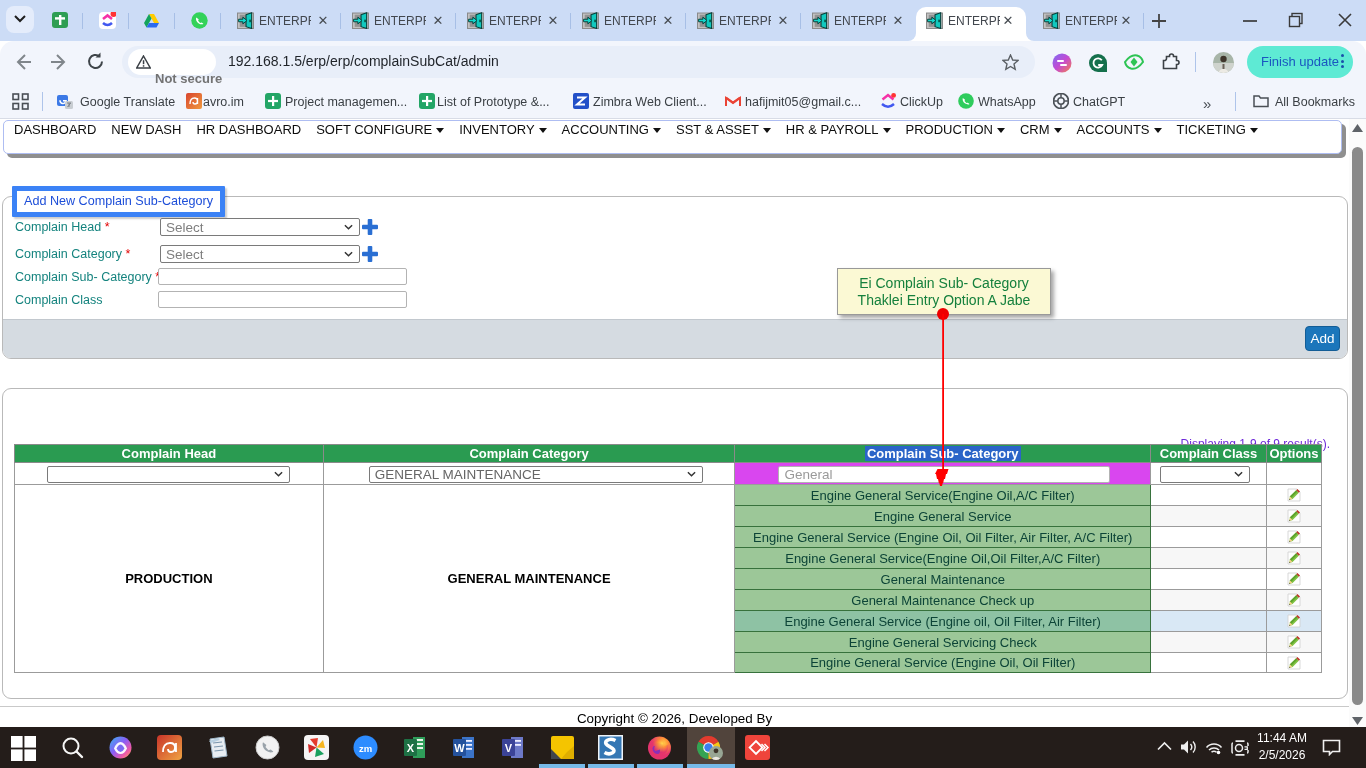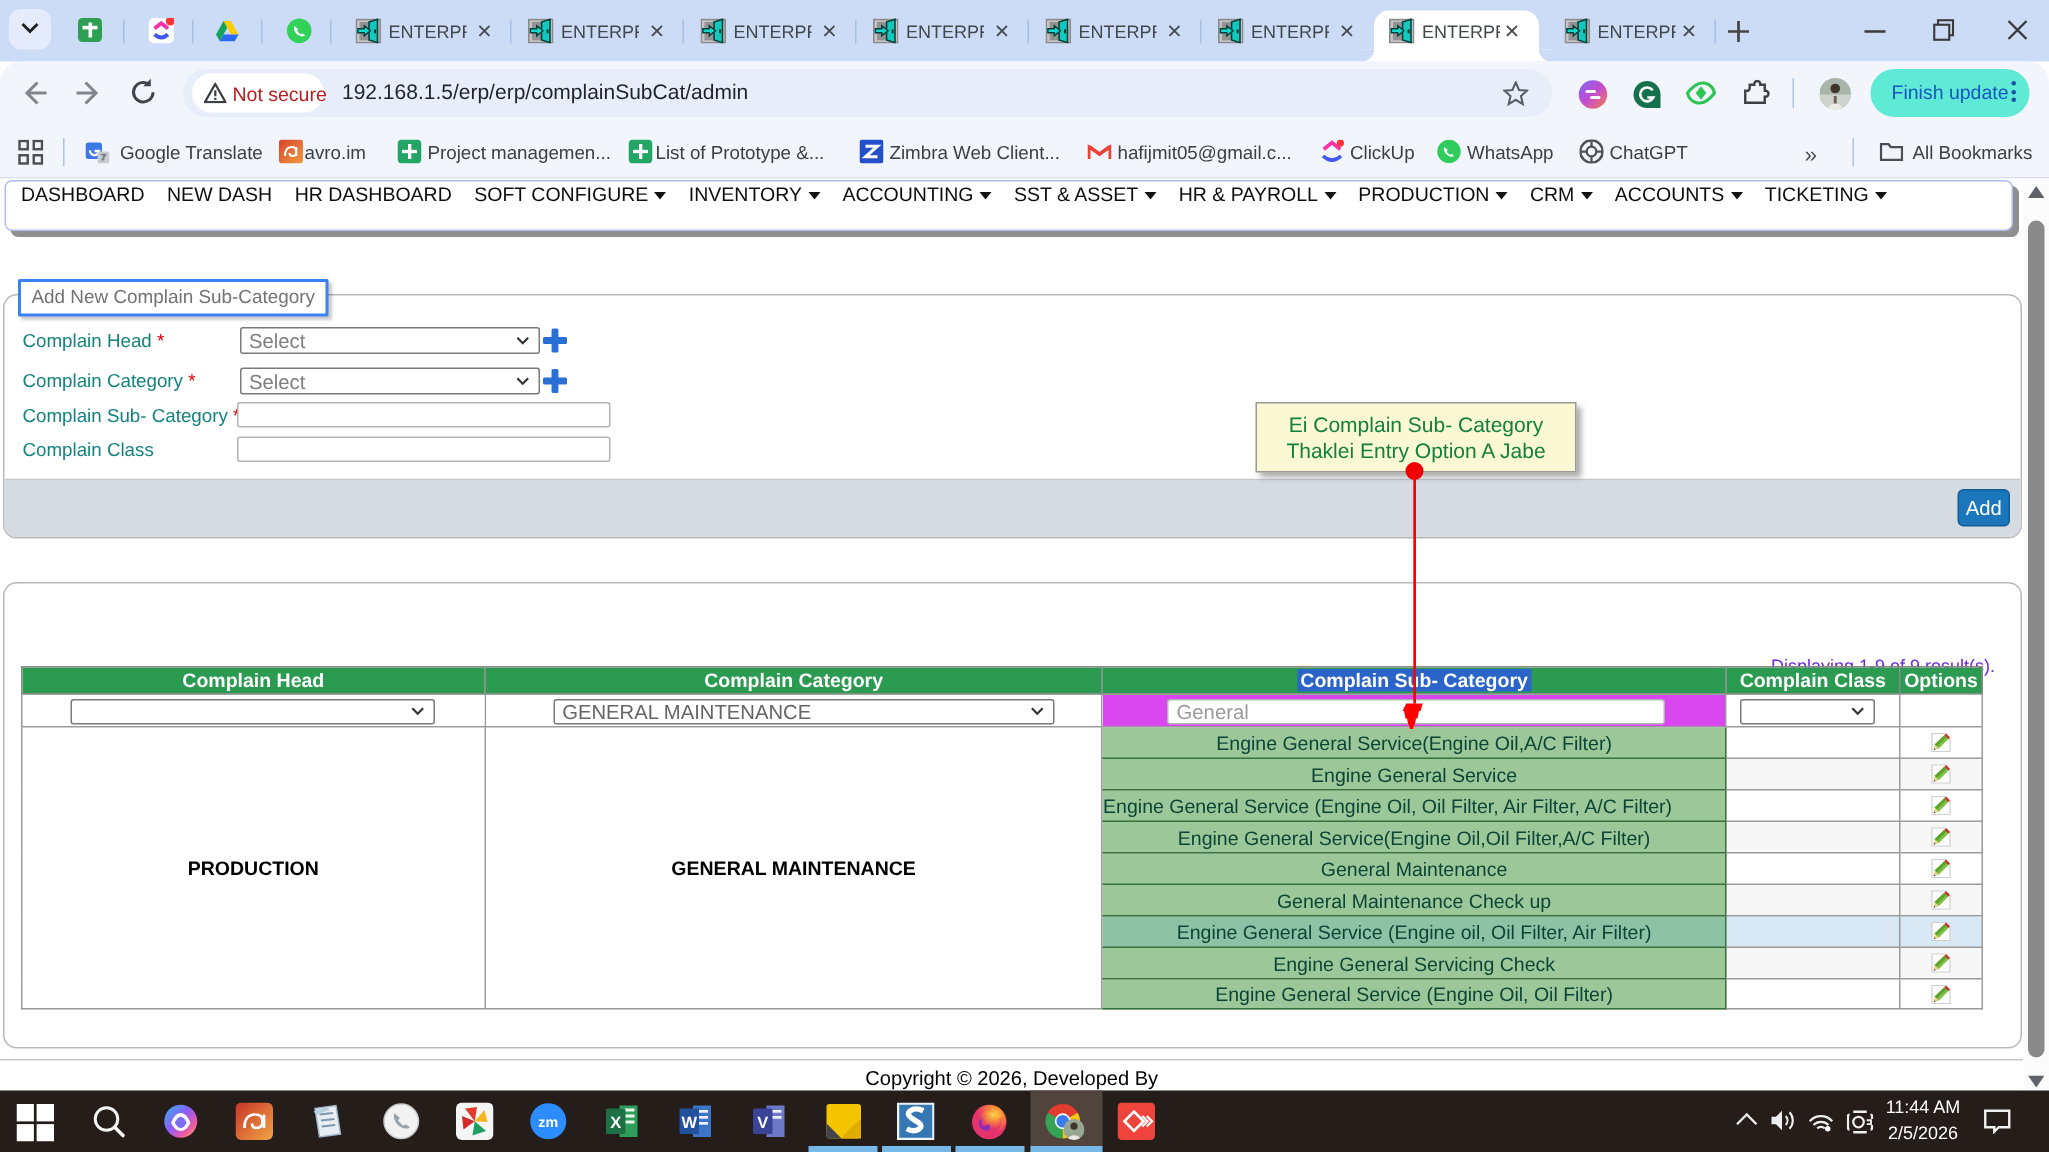--- a/index.html
+++ b/index.html
@@ -29,21 +29,21 @@
 
 #page{position:absolute;top:119px;left:0;width:1349px;height:608px;background:#fff;overflow:hidden}
 #menubox{position:absolute;top:1px;left:3px;width:1339px;height:34px;background:#fff;border:1px solid #aebdf2;border-radius:5px;box-shadow:4px 4px 0 0 #8f8f8f}
 .mrow{position:absolute;left:14px;white-space:nowrap;font-size:13px;color:#0d0d0d}
 .mi{margin-right:15px;display:inline-block}
 .caret{display:inline-block;width:0;height:0;border-left:4.5px solid transparent;border-right:4.5px solid transparent;border-top:5px solid #111;vertical-align:middle;margin-left:4px;margin-bottom:1px}
 .notice{background:#8c2a22;color:#fff;padding:1px 6px}
 .msg{background:#ee8f8f;color:#fff;padding:0 7px;font-size:15.5px}
 
 .fs{position:absolute;border:1px solid #b9b9b9;border-radius:9px;background:#fff}
-.legend{position:absolute;background:#fff;border:2px solid #3b82f6;border-radius:1px;font-size:12.6px;color:#737373;padding:3px 7px 4px 7px;box-shadow:2px 2px 2px rgba(0,0,0,0.2)}
+.legend{position:absolute;background:#fff;border:5px solid #3b82f6;border-radius:1px;font-size:12.6px;color:#1d4ed8;padding:3px 7px 4px 7px;box-shadow:2px 2px 2px rgba(0,0,0,0.2)}
 .flabel{position:absolute;font-size:12.5px;color:#14837e;left:15px}
 .req{color:#e20000}
 .sel{position:absolute;border:1px solid #7a7a7a;background:#fff;border-radius:2px;font-size:13.5px;color:#7e7e7e;padding-left:5px}
 .sel .sv{position:absolute;right:6px;top:50%;margin-top:-3px;width:9px;height:6px}
 .inp{position:absolute;border:1px solid #b3b3b3;background:#fff;border-radius:2px}
 .plus{position:absolute;width:18px;height:18px}
 #graybar{position:absolute;left:0;right:0;bottom:0;height:39px;background:#d5dbe1;border-radius:0 0 8px 8px;border-top:1px solid #c2c8ce}
 #addbtn{position:absolute;top:327px;left:1305px;width:35px;height:25px;background:#1b76bb;border:1px solid #135d96;border-radius:4px;color:#fff;font-size:13.5px;text-align:center;line-height:23px}
 
 #tooltip{position:absolute;left:837px;top:149px;width:214px;height:47px;background:#fbf9d4;border:1px solid #999;box-shadow:3px 3px 4px rgba(0,0,0,0.35);font-size:14px;color:#15803d;text-align:center;padding-top:6px;line-height:17px}
@@ -207,21 +207,21 @@
         <path d="M14.5 0.5 v5 h-5 z" fill="#3e4449"></path>
       </svg>
 </div>
 <div id="addrpill"></div>
 <div id="nschip"></div>
 <svg class="abs" style="left:136px;top:55px" width="15" height="14">
       <path d="M7.5 1 L14.3 13 H0.7 Z" fill="none" stroke="#3a3f45" stroke-width="1.5"></path>
       <rect x="6.8" y="5.2" width="1.5" height="4" fill="#3a3f45"></rect>
       <rect x="6.8" y="10.2" width="1.5" height="1.5" fill="#3a3f45"></rect>
     </svg>
-<div class="abs" style="left:155px;top:55px;font-size:13px;font-weight:normal;color:#b91c1c">Not secure</div>
+<div class="abs" style="left:155px;top:71px;font-size:13px;font-weight:bold;color:#737373">Not secure</div>
 <div id="url">192.168.1.5/erp/erp/complainSubCat/admin</div>
 <svg class="abs" style="left:1002px;top:54px" width="17" height="17" viewBox="0 0 17 17">
       <path d="M8.5 1 L10.7 6 L16 6.4 L12 10 L13.2 15.4 L8.5 12.5 L3.8 15.4 L5 10 L1 6.4 L6.3 6 Z" fill="none" stroke="#5a5f64" stroke-width="1.4"></path>
     </svg>
 <svg class="abs" style="left:1052px;top:53px" width="20" height="20">
       <defs>
         <linearGradient id="lgx" x1="0" y1="0" x2="1" y2="1">
           <stop offset="0" stop-color="#7b6cf6"></stop>
           <stop offset=".5" stop-color="#c44bd1"></stop>
           <stop offset="1" stop-color="#f6804c"></stop>
@@ -416,21 +416,21 @@
               </svg></td>
 </tr>
 <tr style="height:21px">
 <td style="background:#9cc798;border:1px solid #37713c;text-align:center;color:#0c4437">Engine General Service</td>
 <td style="background:#f7f7f7"></td>
 <td style="background:#f7f7f7;text-align:center"><svg width="15" height="15" viewBox="0 0 15 15" style="vertical-align:middle">
                 <use href="#pencil"></use>
               </svg></td>
 </tr>
 <tr style="height:21px">
-<td style="background:#9cc798;border:1px solid #37713c;text-align:left;color:#0c4437">Engine General Service (Engine Oil, Oil Filter, Air Filter, A/C Filter)</td>
+<td style="background:#9cc798;border:1px solid #37713c;text-align:center;color:#0c4437">Engine General Service (Engine Oil, Oil Filter, Air Filter, A/C Filter)</td>
 <td style="background:#ffffff"></td>
 <td style="background:#ffffff;text-align:center"><svg width="15" height="15" viewBox="0 0 15 15" style="vertical-align:middle">
                 <use href="#pencil"></use>
               </svg></td>
 </tr>
 <tr style="height:21px">
 <td style="background:#9cc798;border:1px solid #37713c;text-align:center;color:#0c4437">Engine General Service(Engine Oil,Oil Filter,A/C Filter)</td>
 <td style="background:#f7f7f7"></td>
 <td style="background:#f7f7f7;text-align:center"><svg width="15" height="15" viewBox="0 0 15 15" style="vertical-align:middle">
                 <use href="#pencil"></use>

